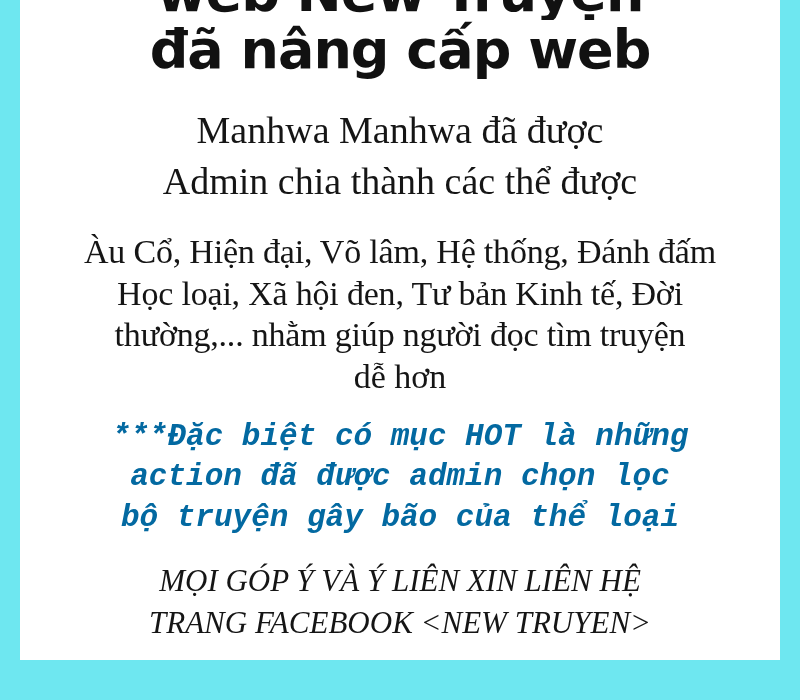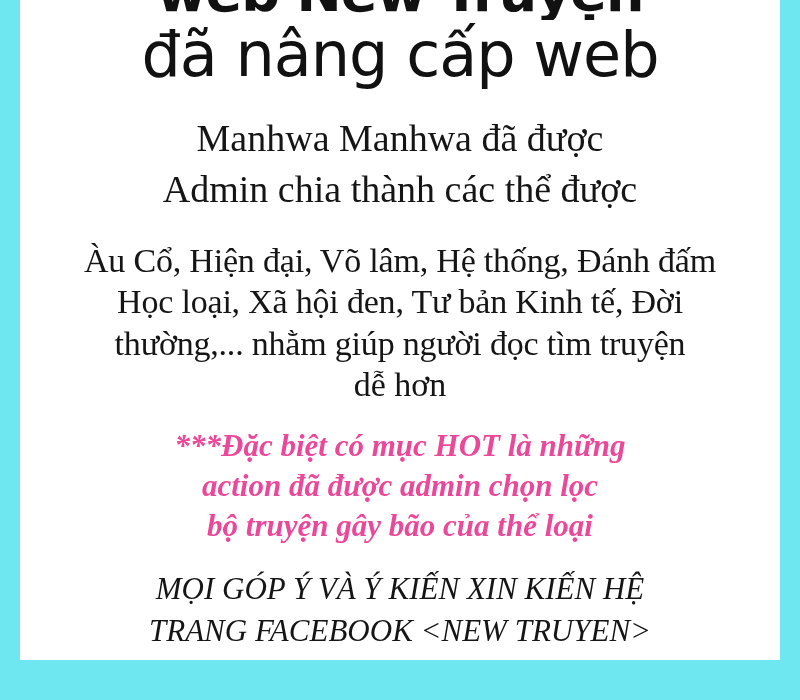--- a/index.html
+++ b/index.html
@@ -38,22 +38,22 @@
     font-size: 54px;
     letter-spacing: -1px;
     line-height: 1.0;
     color: #111111;
     margin-top: -34px;
     white-space: nowrap;
     overflow: hidden;
   }
   .headline {
     font-family: "DejaVu Sans", sans-serif;
-    font-weight: normal;
-    font-size: 62px;
+    font-weight: bold;
+    font-size: 54px;
     letter-spacing: -1px;
     line-height: 1.05;
     color: #111111;
     margin-top: 2px;
     white-space: nowrap;
   }
   .subhead {
     font-family: "Liberation Serif", serif;
     font-size: 38px;
     line-height: 1.35;
@@ -70,26 +70,26 @@
     color: #151515;
     margin-top: 24px;
   }
   .genres div {
     white-space: nowrap;
   }
   .genres .wide {
     letter-spacing: -0.2px;
   }
   .bold-note {
-    font-family: Liberation Serif, serif;
+    font-family: Liberation Mono, monospace;
     font-weight: bold;
     font-style: italic;
     font-size: 31px;
     line-height: 1.30;
-    color: #ec4899;
+    color: #0369a1;
     margin-top: 20px;
   }
   .bold-note div {
     white-space: nowrap;
   }
   .contact {
     font-family: "Liberation Serif", serif;
     font-style: italic;
     font-size: 31px;
     line-height: 1.35;
@@ -122,19 +122,19 @@
         <div>dễ hơn</div>
       </div>
 
       <div class="bold-note">
         <div>***Đặc biệt có mục HOT là những</div>
         <div>action đã được admin chọn lọc</div>
         <div>bộ truyện gây bão của thể loại</div>
       </div>
 
       <div class="contact">
-        <div>MỌI GÓP Ý VÀ Ý KIẾN XIN KIẾN HỆ</div>
+        <div>MỌI GÓP Ý VÀ Ý LIÊN XIN LIÊN HỆ</div>
         <div>TRANG FACEBOOK &lt;NEW TRUYEN&gt;</div>
       </div>
 
     </div>
   </div>
 </div>
 
 </body></html>

